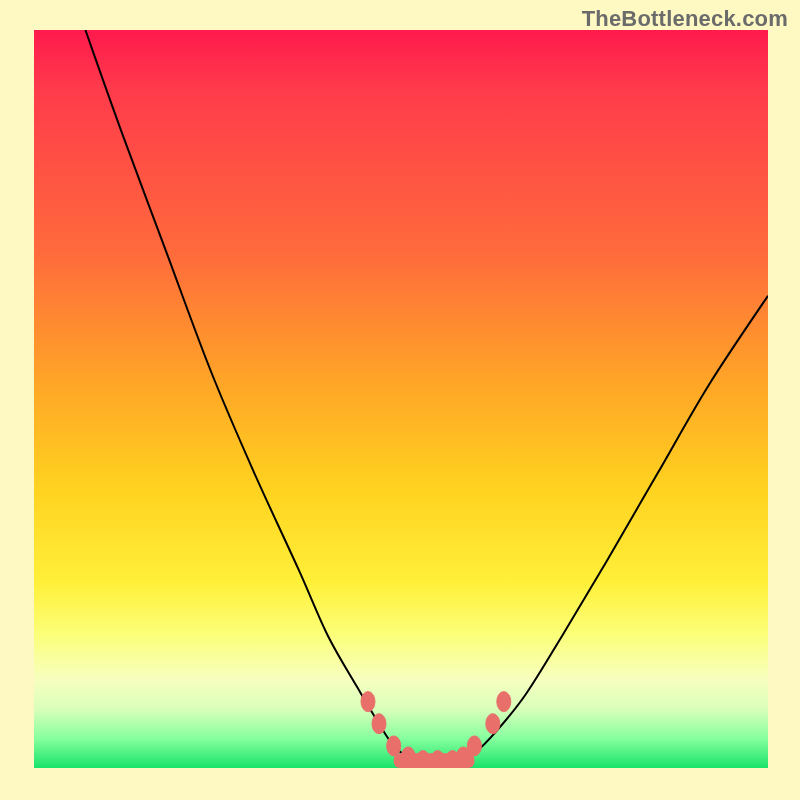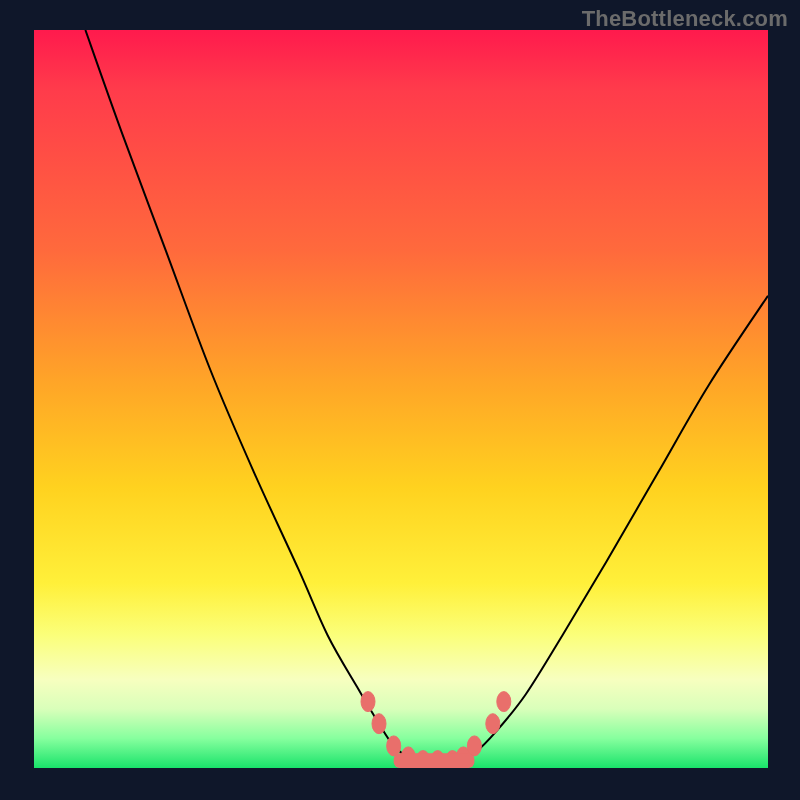--- a/index.html
+++ b/index.html
@@ -9,21 +9,21 @@
     height: 800px;
     background: #000;
     overflow: hidden;
   }
   .frame {
     position: absolute;
     left: 0;
     top: 0;
     width: 800px;
     height: 800px;
-    background: #0f172a;
+    background: #fef9c3;
   }
   .plot-area {
     position: absolute;
     left: 34px;
     top: 30px;
     width: 734px;
     height: 738px;
     
     background: linear-gradient(
       to bottom,

